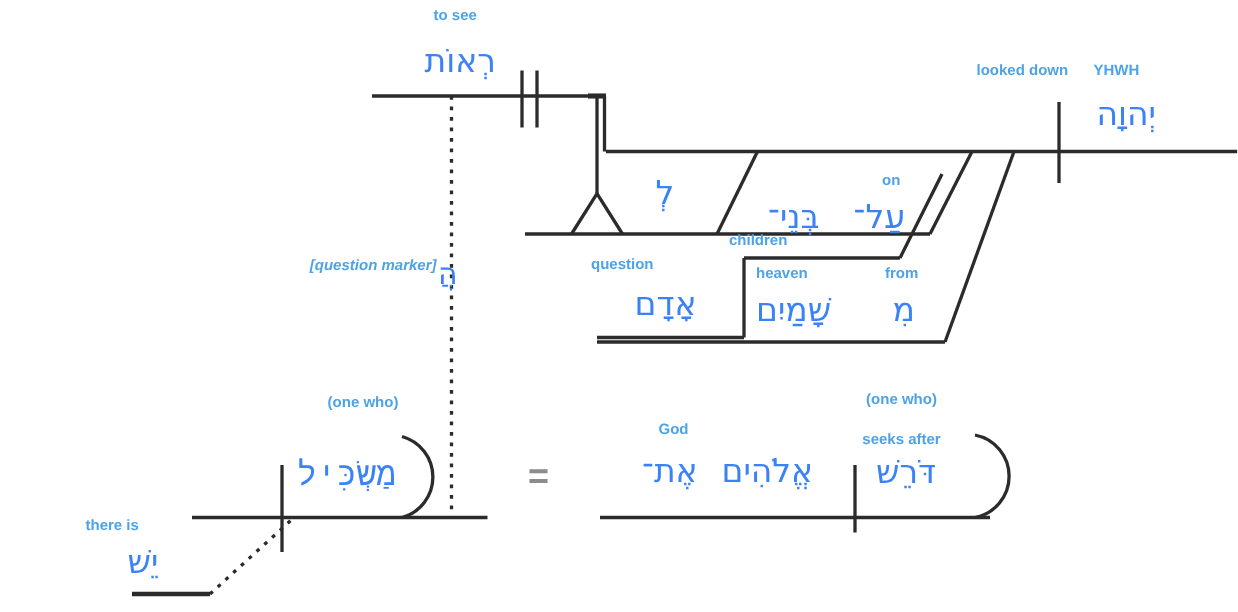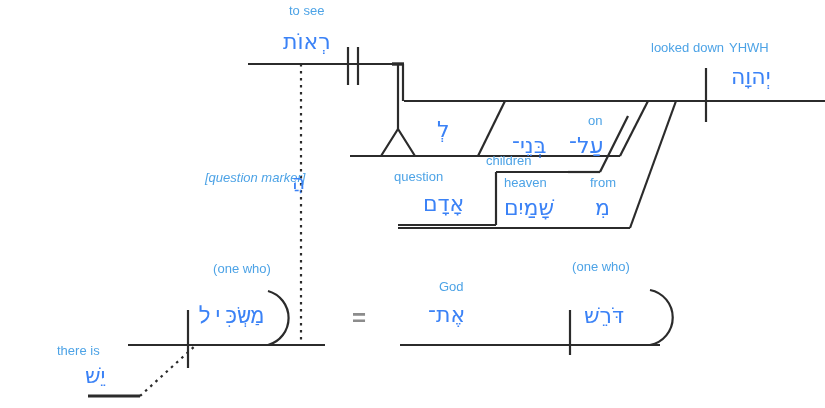--- a/index.html
+++ b/index.html
@@ -1,20 +1,20 @@
 <!DOCTYPE html>
 <html><head>
 <meta charset="utf-8">
 <style>
   html,body{margin:0;padding:0;background:#ffffff;}
   body{font-family:"Liberation Sans",sans-serif;}
   #stage{position:relative;width:825px;height:408px;overflow:hidden;background:#fff;}
   svg#lines{position:absolute;left:0;top:0;width:825px;height:408px;pointer-events:none;}
   .gloss{position:absolute;color:#4da3e6;font-family:"Liberation Sans",sans-serif;
-         font-weight:normal;font-size:13px;line-height:14px;white-space:nowrap;}
+         font-weight:bold;font-size:10px;line-height:14px;white-space:nowrap;}
   .gloss.ital{font-style:italic;}
   .heb{position:absolute;color:#3b82f6;font-family:"DejaVu Sans","Liberation Serif",serif;
        font-size:22px;line-height:24px;white-space:nowrap;direction:rtl;unicode-bidi:bidi-override;}
   .heb.sm{font-size:20px;}
   .eqs{position:absolute;color:#8c8c8c;font-family:"Liberation Sans",sans-serif;
        font-size:24px;font-weight:bold;line-height:24px;}
   .ctr{text-align:center;}
 </style>
 </head>
 <body>
@@ -107,18 +107,20 @@
 
   <div class="gloss ctr" style="left:57px;top:344px;">there is</div>
   <div class="heb" style="left:85px;top:364px;">יֵשׁ</div>
 
   <div class="gloss" style="left:188px;top:260px;width:108px;text-align:center;line-height:18px;">(one who)</div>
   <div class="heb" style="left:198px;top:306px;font-family:Liberation Mono, monospace;">מַשְׂכִּיל</div>
 
   <div class="eqs" style="left:352px;top:306px;">=</div>
 
   <div class="gloss ctr" style="left:439px;top:280px;">God</div>
+  <div class="heb" style="left:481px;top:303px;">אֱלֹהִים</div>
   <div class="heb" style="left:428px;top:303px;">אֶת־</div>
 
   <div class="gloss" style="left:545px;top:258px;width:112px;text-align:center;line-height:18px;">(one who)</div>
+  <div class="gloss" style="left:545px;top:285px;width:112px;text-align:center;line-height:18px;">seeks after</div>
   <div class="heb" style="left:584px;top:304px;">דֹּרֵשׁ</div>
 
 </div>
 
 </body></html>

